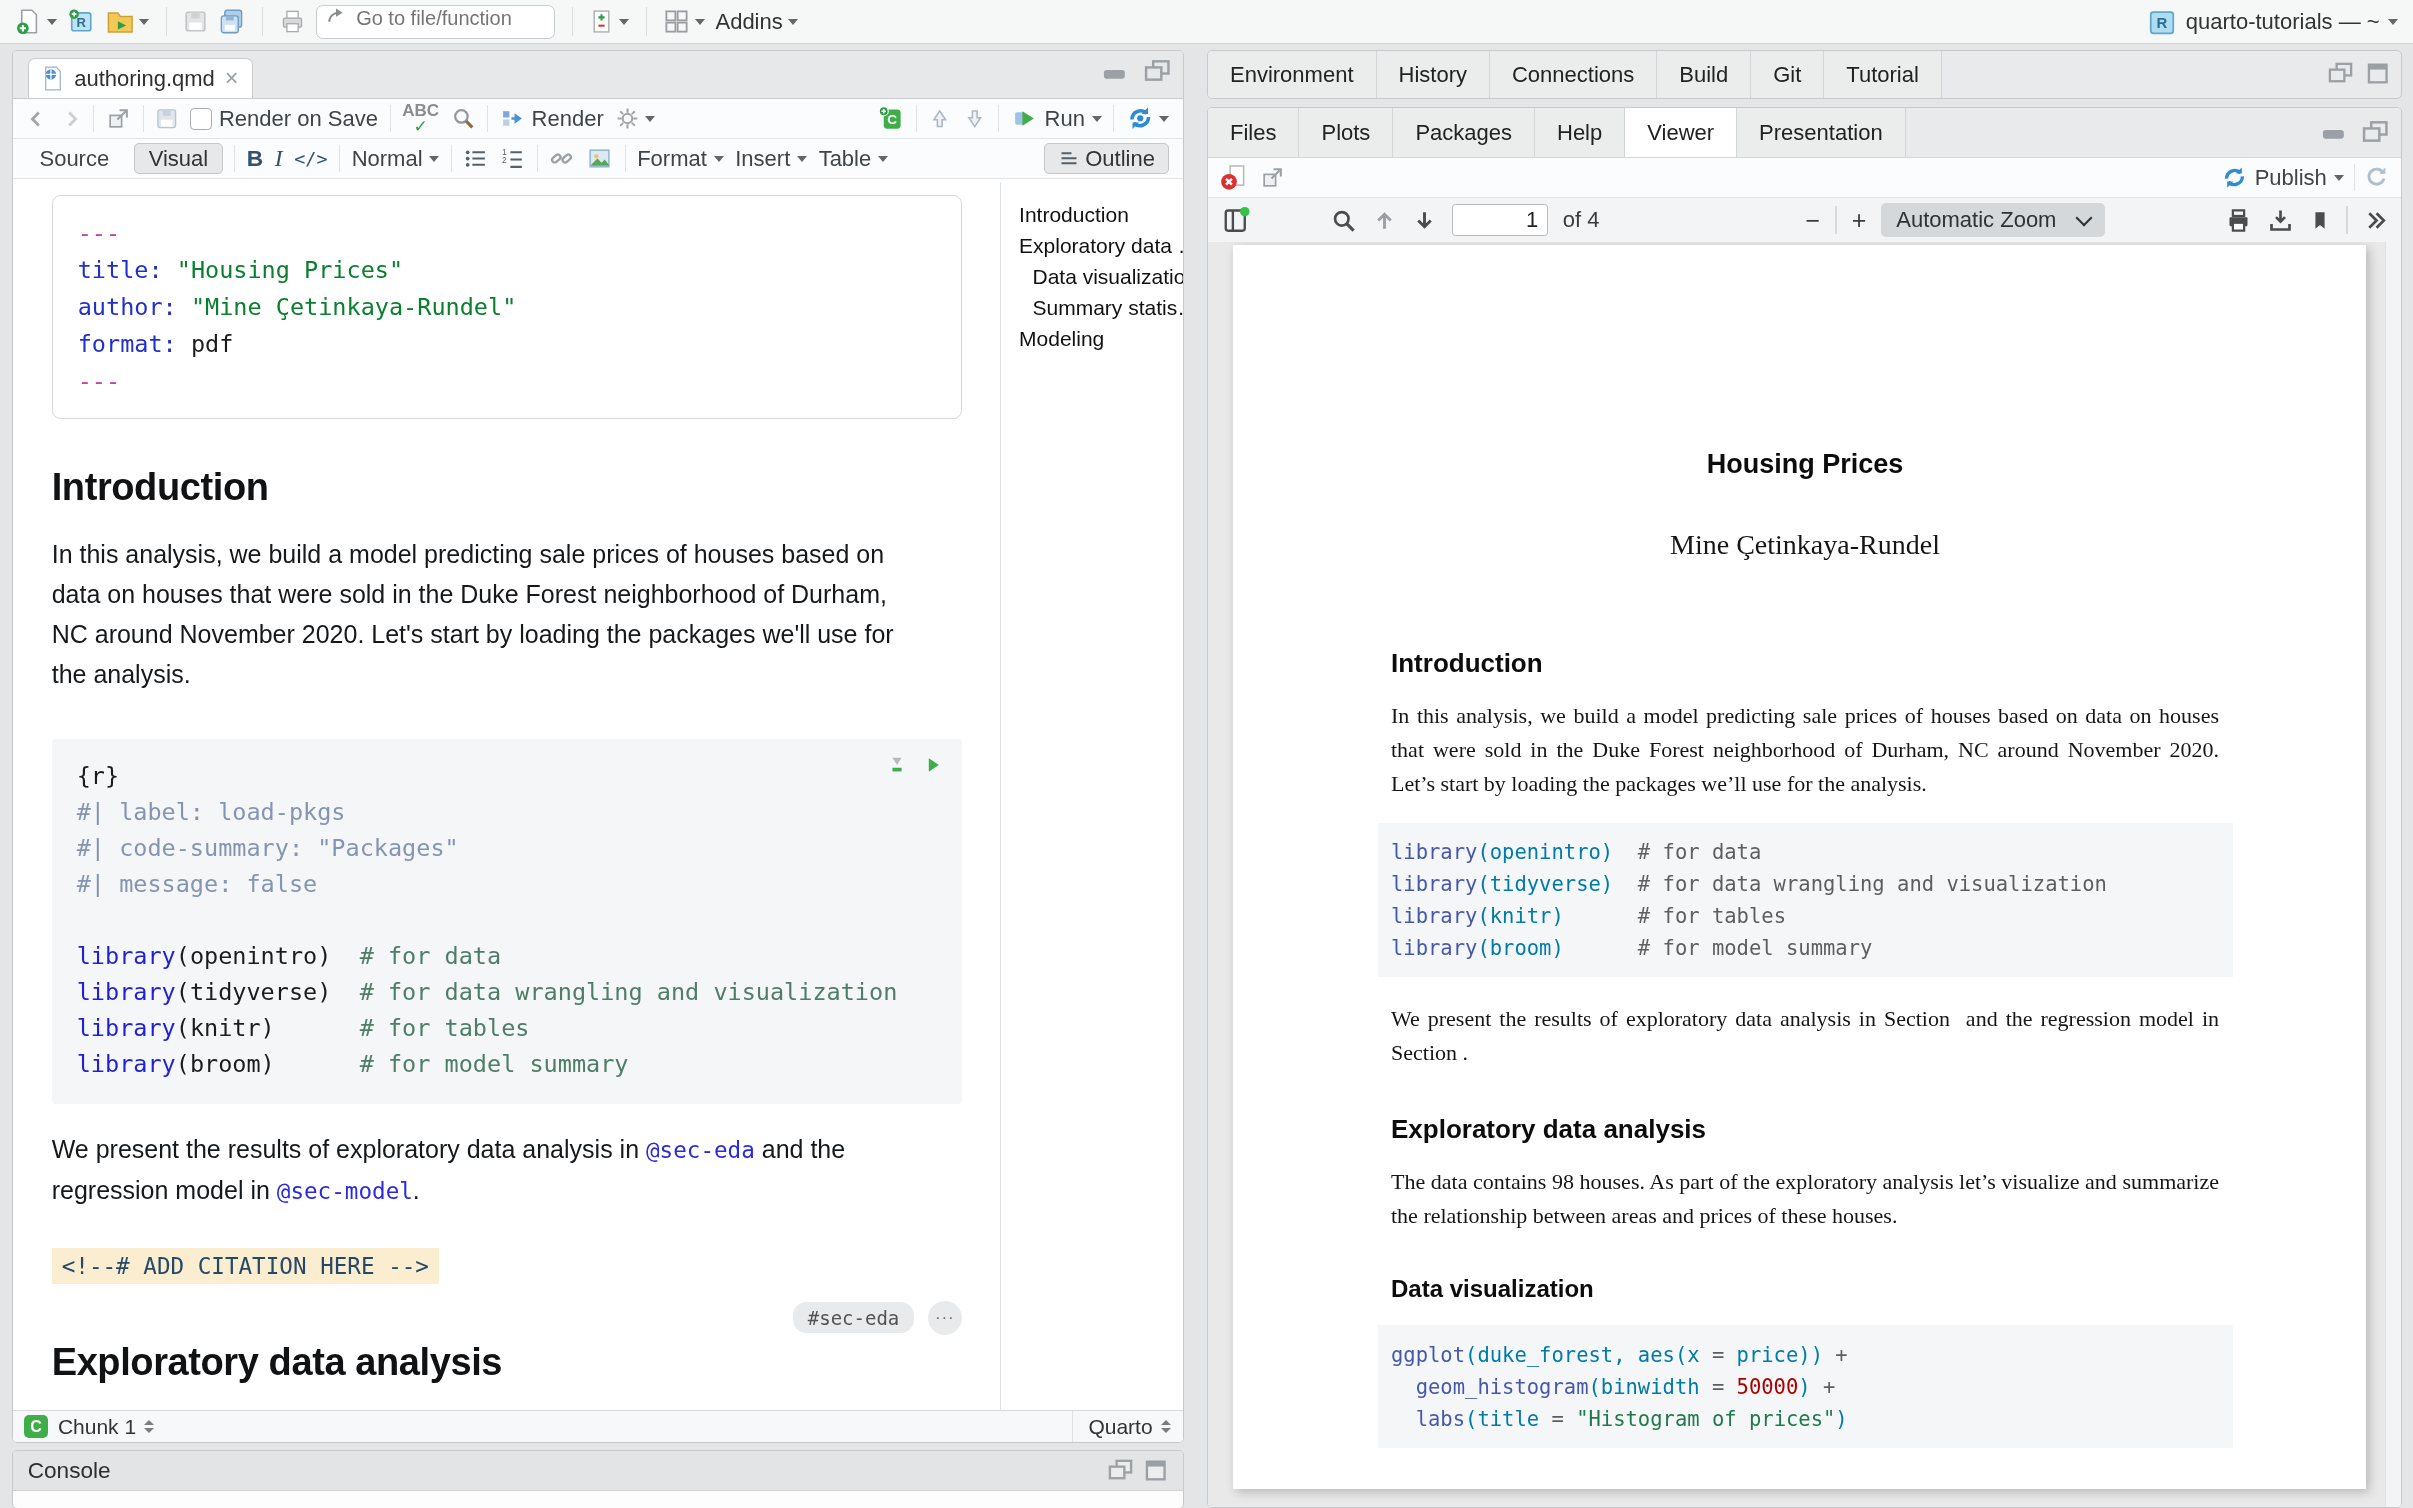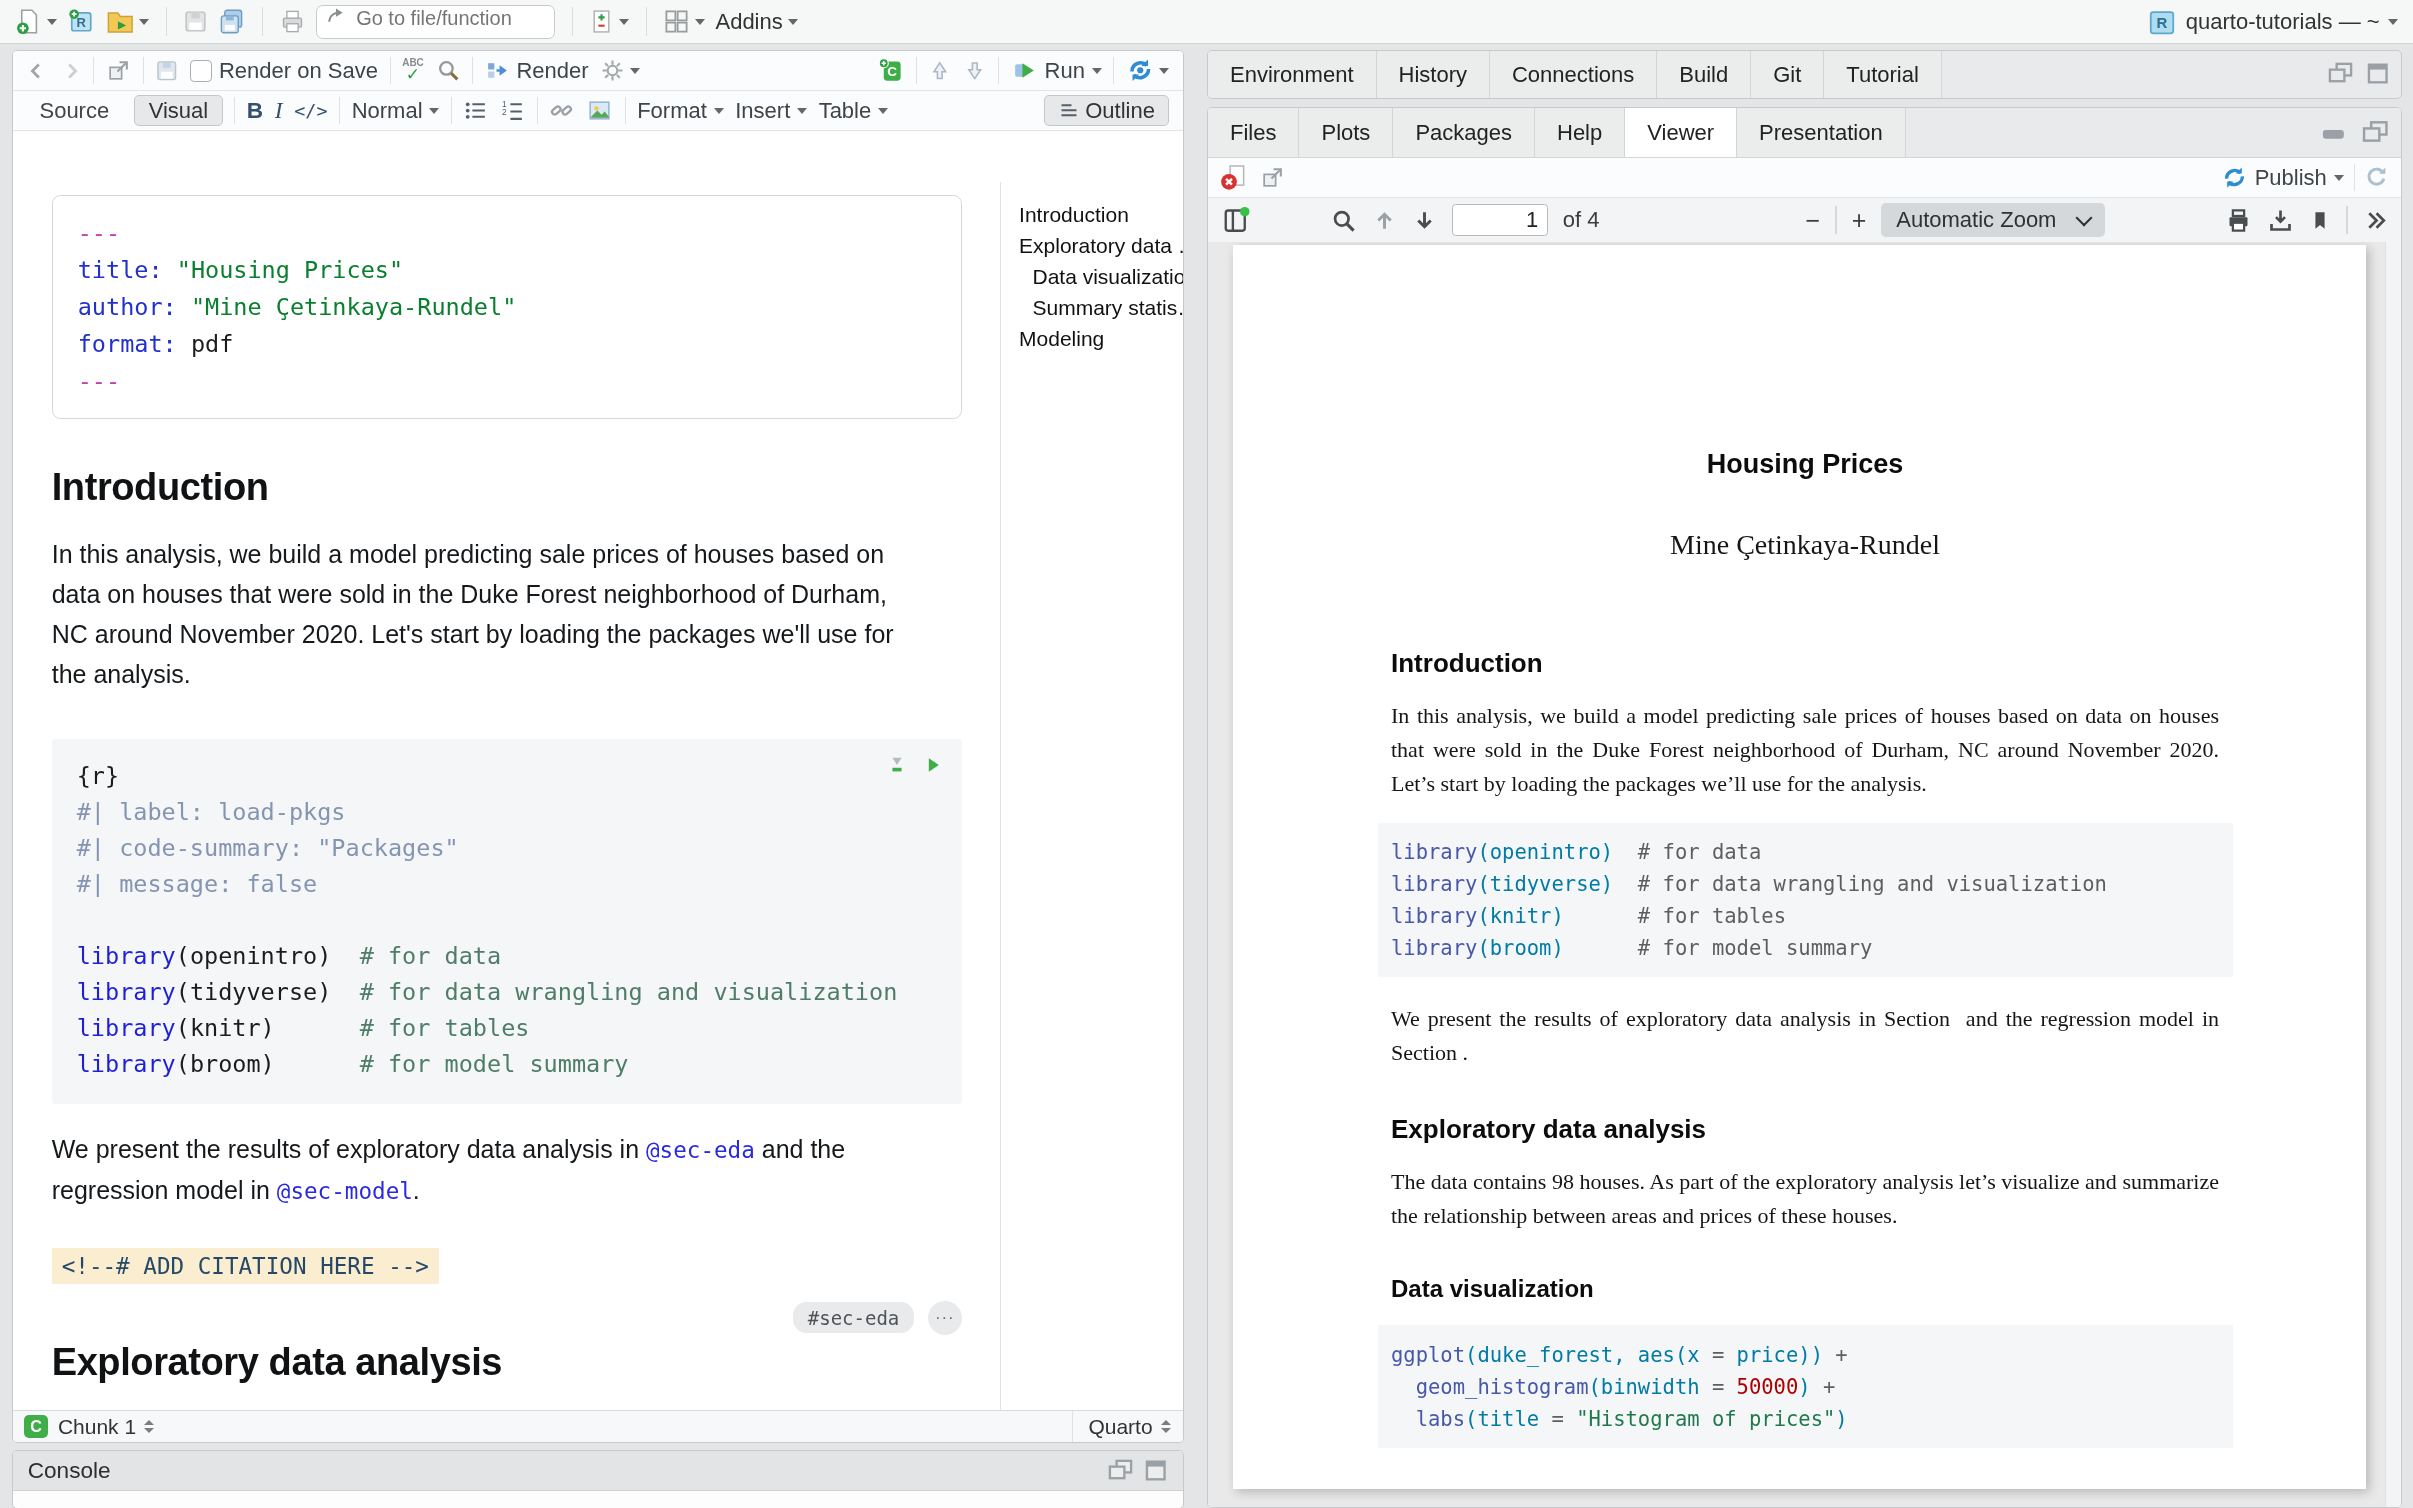--- a/index.html
+++ b/index.html
@@ -30,21 +30,21 @@
   .tb .sep{width:0.8px;height:27px;background:#e0e1e2}
   .btn-flat{display:flex;align-items:center;gap:6.7px}
   .btn-press{background:#e7e8e9;border:1.7px solid #c6c7c8;border-radius:5px;padding:1.7px 13.4px;color:#333}
   .btn-ghost{padding:1.7px 13.4px;color:#444}
   .tb .right{margin-left:auto;display:flex;align-items:center;gap:11.7px}
   .chkbox{width:20px;height:20px;border:1.7px solid #aaacae;border-radius:4.2px;background:#fff}
   .bold-b{font-weight:bold;color:#34506e;font-size:22.6px}
   .ital-i{font-style:italic;font-family:"Liberation Serif",serif;color:#34506e;font-size:23.5px}
   .code-gl{font-family:"DejaVu Sans Mono",monospace;color:#34506e;font-size:18.4px}
   .abc{display:flex;flex-direction:column;align-items:center;line-height:1}
-  .abc b{font-size:10px;color:#8a8d90;letter-spacing:0}
+  .abc b{font-size:17px;color:#8a8d90;letter-spacing:0}
   .abc i{font-style:normal;color:#2e9e44;font-size:17px;margin-top:-1.7px}
   
   .ed-body{position:absolute;top:131px;bottom:32px;left:0;right:0;display:flex}
   .ed-scroll{flex:1;overflow:hidden;padding:13.4px 32px 0 39px;font-size:25px;color:#16191c}
   .outline{width:183px;border-left:1.7px solid #e0e1e2;padding:17px 5px 0 18.4px;font-size:21px;color:#111;box-sizing:border-box;overflow:hidden}
   .outline .oi{line-height:31px;white-space:nowrap}
   .outline .ind{padding-left:13.4px}
   .yaml-box{border:1.7px solid #d6d7d8;border-radius:8.4px;padding:18.4px 25px;font-family:"DejaVu Sans Mono",monospace;font-size:23.5px;line-height:37px;max-width:910px;box-sizing:border-box}
   .y-delim{color:#c23fb4}
   .y-key{color:#2230cc}
@@ -214,20 +214,46 @@
             <rect x="3" y="4" width="18" height="17" rx="2" fill="#aedcf0" stroke="#5fa8c9" stroke-width="1.4"></rect>
             <text x="12" y="17" font-size="12" fill="#2e6f91" text-anchor="middle" font-weight="bold">R</text>
           </svg>
         </span>
       <span>quarto-tutorials — ~</span>
       <span class="caret"></span>
     </span>
   </div>
 
   <div class="pane" id="src-pane">
+    <div class="tabbar">
+      <div class="tab-active">
+        <span class="ico">
+            <svg width="22" height="25" viewBox="0 0 20 24">
+              <path d="M3 1h10l4 4v18H3z" fill="#fff" stroke="#9fb3c8" stroke-width="1.2"></path>
+              <circle cx="8" cy="8" r="5" fill="#4a90d9"></circle>
+              <path d="M8 3v10M3 8h10" stroke="#fff" stroke-width="1.2"></path>
+            </svg>
+          </span>
+        <span>authoring.qmd</span>
+        <span class="tab-close">×</span>
+      </div>
+      <div class="corner-icons">
+        <span class="ico">
+            <svg width="28.5" height="20" viewBox="0 0 30 20">
+              <rect x="2" y="8" width="22" height="9" rx="3" fill="#9aa0a5"></rect>
+            </svg>
+          </span>
+        <span class="ico">
+            <svg width="28.5" height="25" viewBox="0 0 28 24">
+              <rect x="10" y="2" width="15" height="12" fill="#e7e8e9" stroke="#9aa0a5" stroke-width="2.4"></rect>
+              <rect x="3" y="8" width="15" height="12" fill="#e7e8e9" stroke="#9aa0a5" stroke-width="2.4"></rect>
+            </svg>
+          </span>
+      </div>
+    </div>
 
     <div class="tb">
       <span class="ico">
           <svg width="22" height="22" viewBox="0 0 24 24">
             <path d="M14 5l-7 7 7 7" stroke="#a2a5a8" stroke-width="3" fill="none"></path>
           </svg>
         </span>
       <span class="ico">
           <svg width="22" height="22" viewBox="0 0 24 24">
             <path d="M10 5l7 7-7 7" stroke="#cdced0" stroke-width="3" fill="none"></path>

